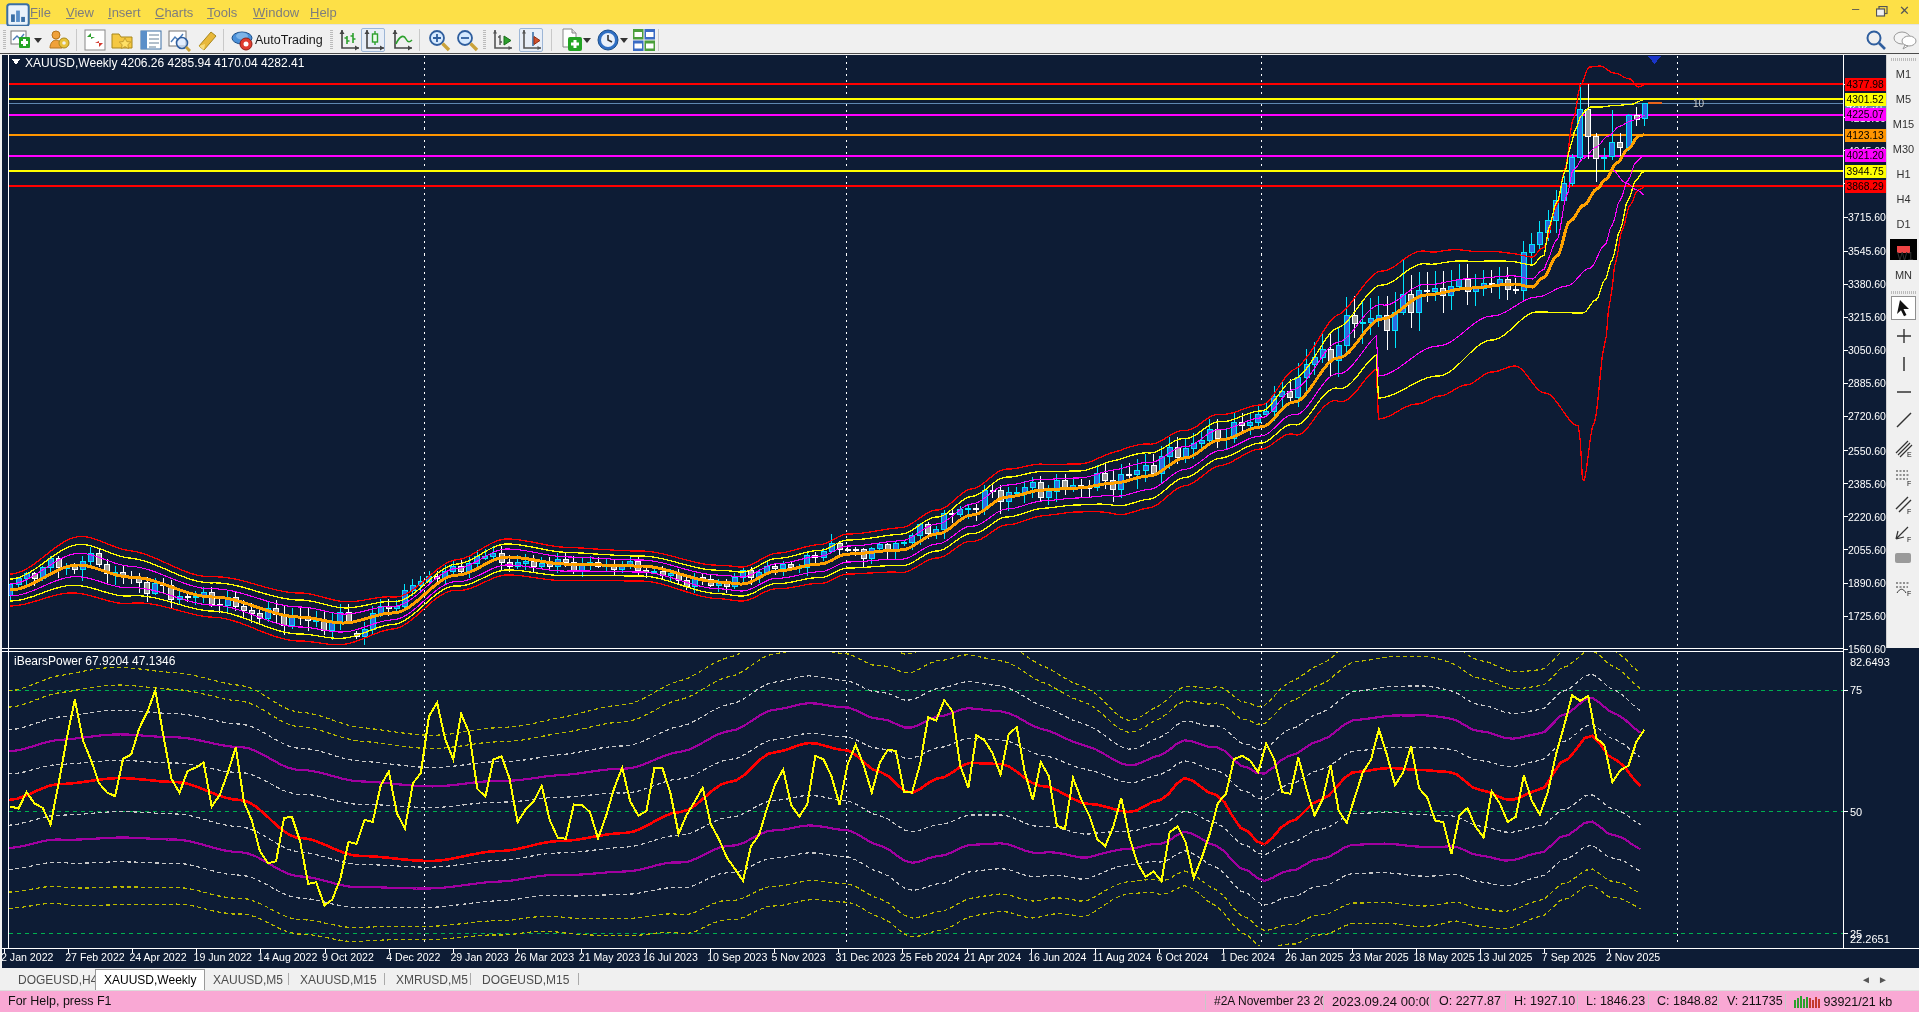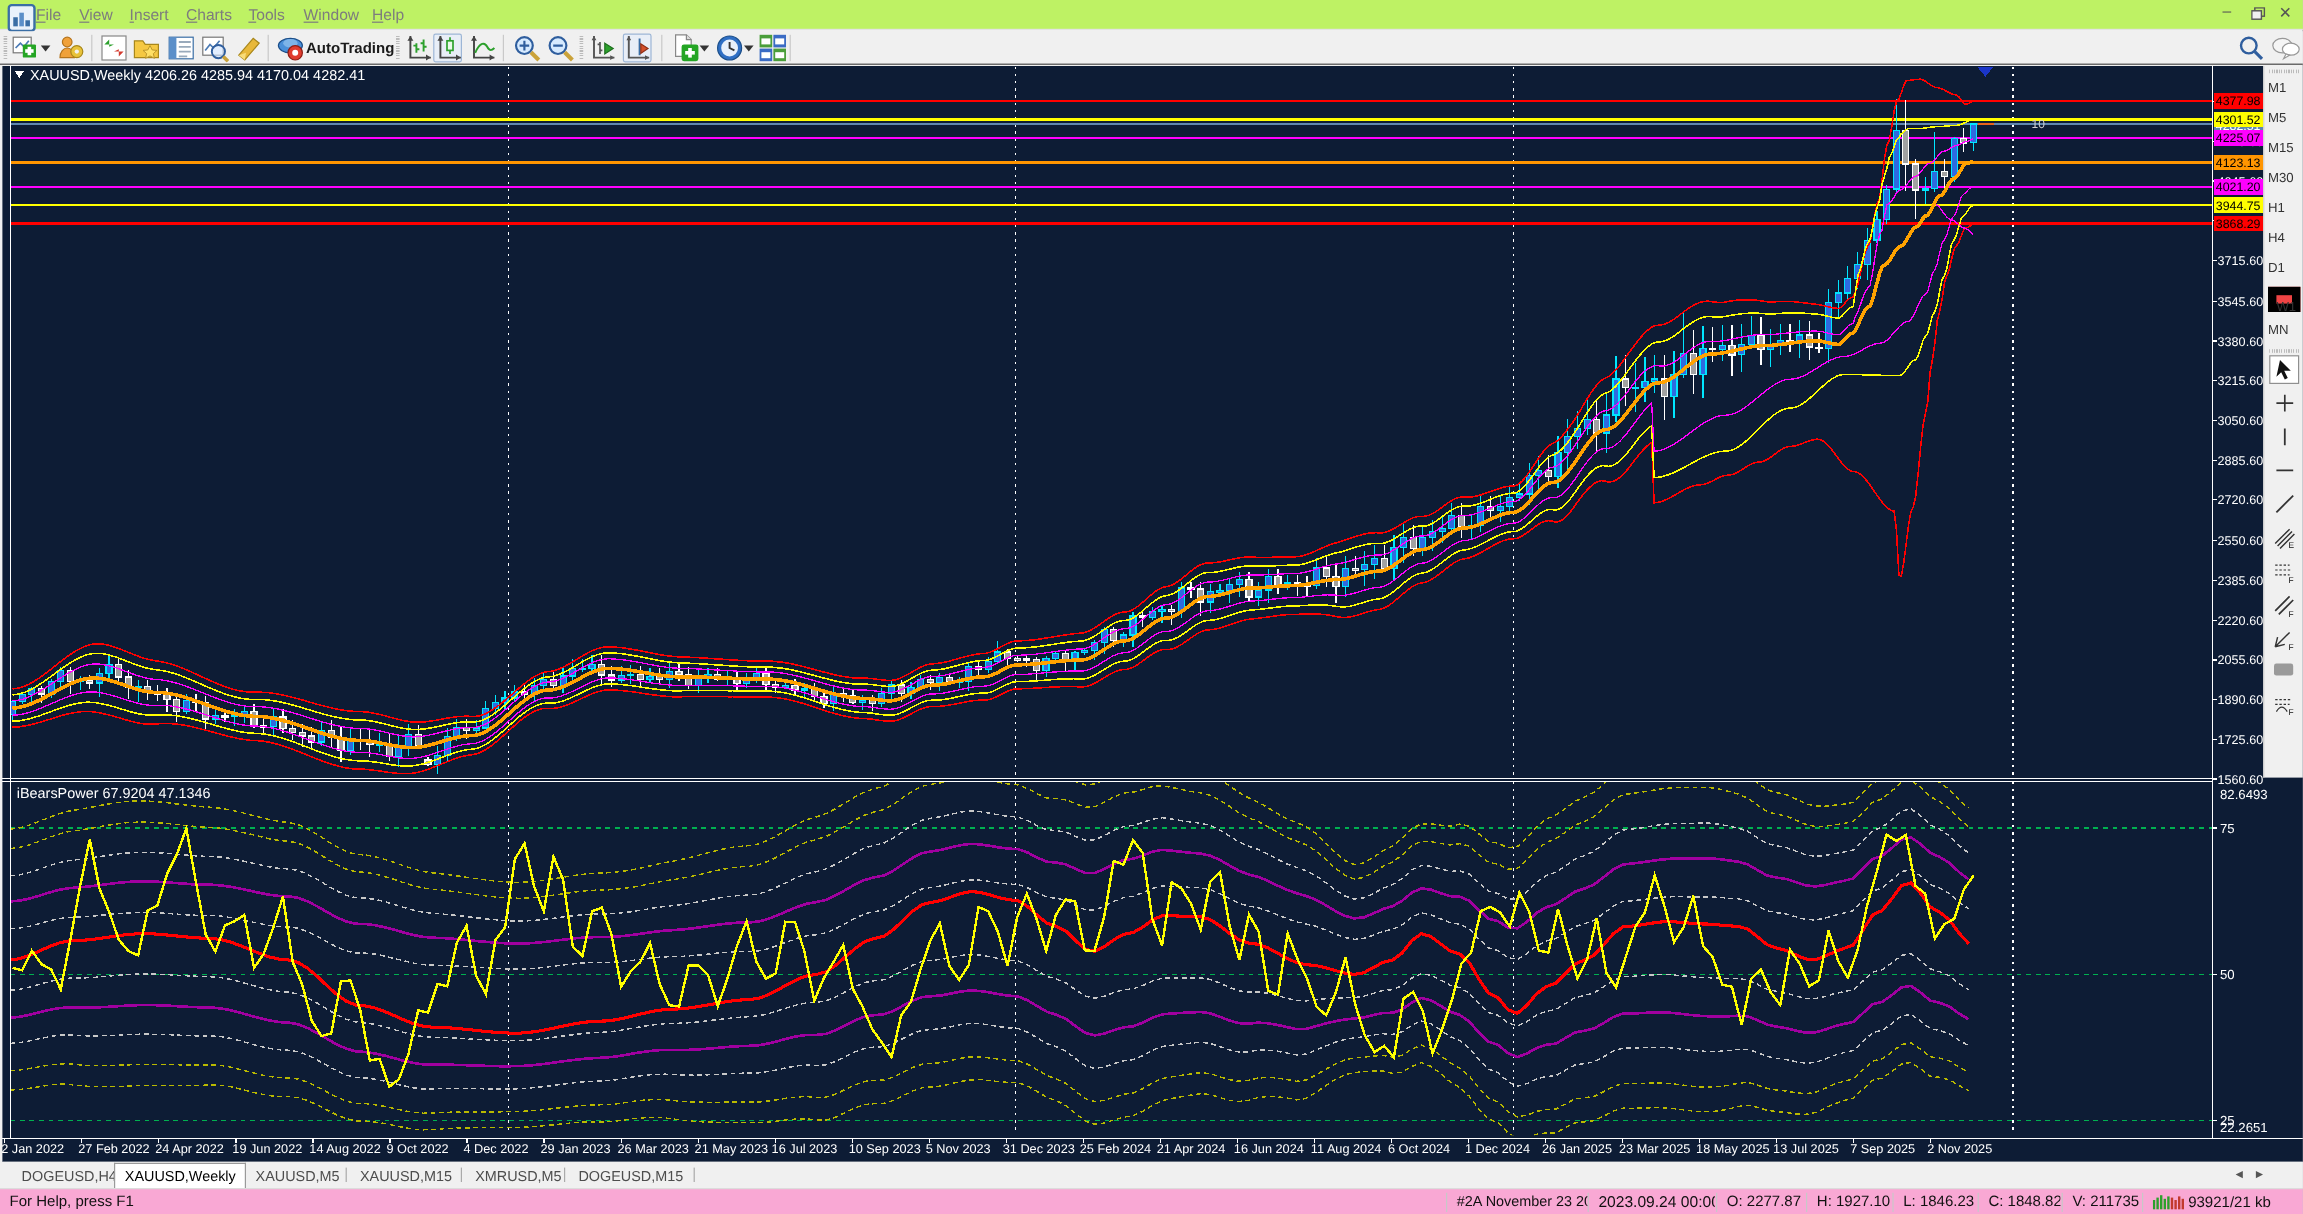--- a/index.html
+++ b/index.html
@@ -1,25 +1,25 @@
 <!DOCTYPE html>
 <html><head><meta charset="utf-8"><style>
 *{margin:0;padding:0;box-sizing:border-box}
 body{width:1919px;height:1012px;overflow:hidden;font-family:"Liberation Sans",sans-serif;background:#f0f0f0;position:relative}
-.menubar{position:absolute;left:0;top:0;width:1919px;height:25px;background:#bef264;border-bottom:1px solid #e3e3e3}
+.menubar{position:absolute;left:0;top:0;width:1919px;height:25px;background:#fde047;border-bottom:1px solid #e3e3e3}
 .menubar .mi{position:absolute;top:5px;font-size:13px;color:#7d7d7d}
 .mi u{text-decoration:underline}
 .toolbar{position:absolute;left:0;top:26px;width:1919px;height:28px;background:#f0f0f0;border-bottom:1px solid #4a4a4a}
 .grip{position:absolute;top:4px;width:3px;height:20px;background-image:repeating-linear-gradient(#bbb 0 1px,#f0f0f0 1px 2px)}
 .sep{position:absolute;top:3px;width:1px;height:22px;background:#c9c9c9}
 .tbtn{position:absolute;top:2px;width:24px;height:24px}
 .pressed{background:#e8eef7;border:1px solid #9db6d6;border-radius:2px}
 .wbtn{position:absolute;top:3px;font-size:13px;color:#555}
 .sidebar{position:absolute;left:1886px;top:55px;width:33px;height:593px;background:#f0f0f0;border-left:1px solid #d0d0d0}
-.tfb{position:absolute;left:3px;width:27px;height:21px;font-size:11px;color:#333;text-align:left;line-height:21px}
+.tfb{position:absolute;left:3px;width:27px;height:21px;font-size:11px;color:#333;text-align:center;line-height:21px}
 .tfsel{background:#ef4444;border:7px solid #000000}
 .hgrip{position:absolute;left:4px;width:25px;height:3px;background-image:repeating-linear-gradient(90deg,#bbb 0 1px,#f0f0f0 1px 2px)}
 .tabbar{position:absolute;left:0;top:968px;width:1919px;height:22px;background:#f0f0f0}
 .tab{position:absolute;top:2px;height:20px;font-size:12px;color:#4d4d4d;padding:3px 8px 0 8px}
 .tabactive{background:#ffffff;border:1px solid #9a9a9a;border-bottom:none;color:#000;top:1px;height:21px}
 .tsep{position:absolute;top:5px;width:1px;height:12px;background:#aaa}
 .statusbar{position:absolute;left:0;top:990px;width:1919px;height:22px;background:#f9a8d4;border-top:1px solid #dcdcdc;font-size:12.5px;color:#111}
 .scell{position:absolute;top:3px;border-left:1px solid #c8c8c8;padding-left:8px;height:16px;white-space:nowrap;overflow:hidden}
 </style></head><body>
 <svg width="1919" height="1012" viewBox="0 0 1919 1012" style="position:absolute;left:0;top:0" shape-rendering="crispEdges" text-rendering="optimizeSpeed">
@@ -673,21 +673,21 @@
       <path d="M4 18 16 4l5 4L9 22z" fill="#e8b83a" stroke="#a8871b"></path>
       <path d="M4 18l5 4 1-6z" fill="#f8dc7a"></path>
     </svg>
  <div class="sep" style="left:223px"></div>
  <svg class="tbtn" style="left:230px" viewBox="0 0 24 24">
       <ellipse cx="12" cy="10" rx="10" ry="6" fill="#4a90d9" stroke="#1c4f8a"></ellipse>
       <ellipse cx="12" cy="8" rx="6" ry="3.5" fill="#7db4e8"></ellipse>
       <circle cx="16" cy="16" r="6" fill="#e03c2f" stroke="#8f1f16"></circle>
       <circle cx="16" cy="16" r="2.5" fill="#fff"></circle>
     </svg>
- <div style="position:absolute;left:255px;top:7px;font-size:12.5px;font-weight:700;color:#1a1a1a">AutoTrading</div>
+ <div style="position:absolute;left:255px;top:7px;font-size:12.5px;font-weight:400;color:#1a1a1a">AutoTrading</div>
  <div class="grip" style="left:330px"></div>
  <svg class="tbtn" style="left:337px" viewBox="0 0 24 24">
       <path d="M5 2v18h17" stroke="#444" stroke-width="1.6" fill="none"></path>
       <path d="M5 2l-2.5 4h5zM22 20l-4-2.5v5z" fill="#444"></path>
       <path d="M10 8v8M10 10h-2.5M10 13h2.5M16 5v10M16 8h-2.5M16 11h2.5" stroke="#2ca02c" stroke-width="1.6"></path>
     </svg>
  <div class="tbtn pressed" style="left:361px"></div>
  <svg class="tbtn" style="left:362px" viewBox="0 0 24 24">
       <path d="M5 2v18h17" stroke="#444" stroke-width="1.6" fill="none"></path>
       <path d="M5 2l-2.5 4h5zM22 20l-4-2.5v5z" fill="#444"></path>

